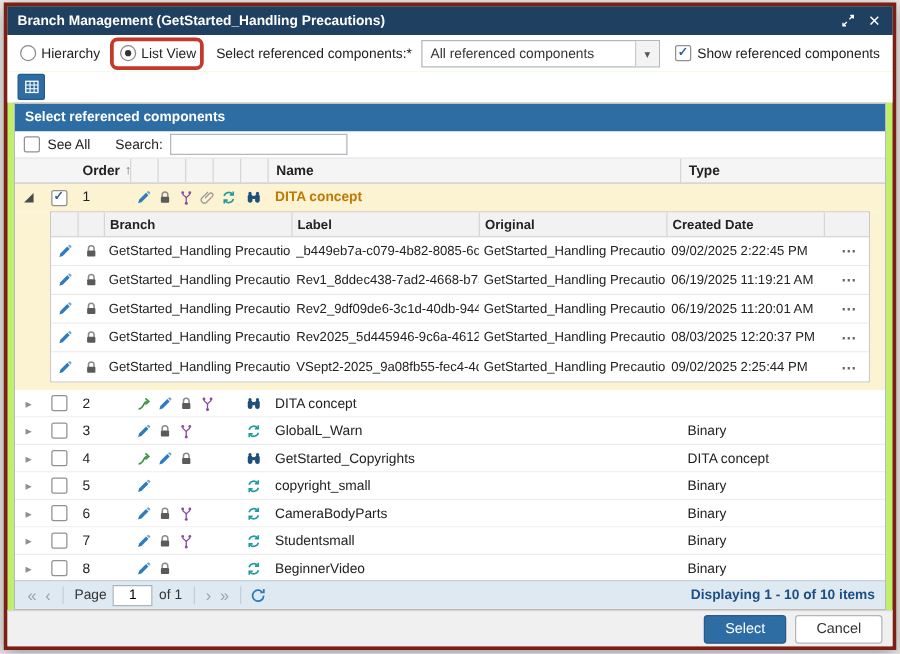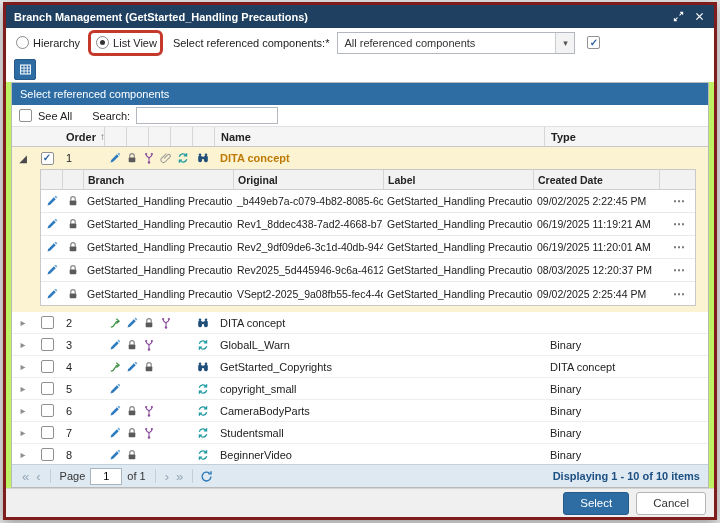--- a/index.html
+++ b/index.html
@@ -23,21 +23,21 @@
   .dd-text{flex:1;padding-left:6px;white-space:nowrap;overflow:hidden;color:#333}
   .dd-arrow{width:19px;height:100%;display:flex;align-items:center;justify-content:center;border-left:1px solid #c9cdd2;background:#f3f3f3;color:#555;font-size:9px}
   .chk-group{display:inline-flex;align-items:center;gap:5px}
   .cbx{width:13px;height:13px;border:1px solid #919191;border-radius:2px;background:#fff;display:inline-flex;align-items:center;justify-content:center;font-size:10px;line-height:1;font-weight:bold;color:#2b5f9e;flex:0 0 13px;cursor:pointer}
   
   .gridrow{height:25px;flex:0 0 25px;background:#fff;display:flex;align-items:center;padding-left:8px}
   .grid-btn{width:22px;height:21px;background:#2e6da4;border:1px solid #27598a;border-radius:2px;display:flex;align-items:center;justify-content:center;cursor:pointer}
   .grid-btn svg{width:13px;height:13px}
   
   .panel{flex:1;margin:0 5px;border:1px solid #b9b9b9;display:flex;flex-direction:column;overflow:hidden;background:#fff}
-  .panel-header{height:22px;flex:0 0 22px;background:#2e6da4;color:#fff;font-weight:normal;display:flex;align-items:center;padding:0 8px}
+  .panel-header{height:22px;flex:0 0 22px;background:#2e6da4;color:#fff;font-weight:bold;display:flex;align-items:center;padding:0 8px}
   .filter-row{height:22px;flex:0 0 22px;display:flex;align-items:center;padding:0 7px;gap:6px;border-bottom:1px solid #e2e2e2}
   .search-lb{margin-left:14px}
   .search-input{width:142px;height:17px;border:1px solid #b2b8be;font-size:11px;padding:0 4px;font-family:"Liberation Sans",sans-serif}
   
   .thead{height:20px;flex:0 0 20px;background:#f5f5f5;border-bottom:1px solid #c8c8c8;display:flex;align-items:stretch}
   .hcell{display:flex;align-items:center;font-weight:bold;color:#222}
   .sep{border-left:1px solid #d6d6d6}
   .c-exp{width:22px;flex:0 0 22px;display:flex;align-items:center;justify-content:center}
   .c-chk{width:26px;flex:0 0 26px;display:flex;align-items:center;justify-content:center}
   .c-order{width:44px;flex:0 0 44px;padding-left:6px}
@@ -116,20 +116,21 @@
       <span class="rlabel">List View</span>
       <span class="annotation"></span>
     </span>
     <span class="flabel"><span>Select referenced components:</span><span>*</span></span>
     <div class="dropdown">
       <span class="dd-text">All referenced components</span>
       <span class="dd-arrow">▾</span>
     </div>
     <span class="chk-group">
       <span class="cbx on">✓</span>
+      <span class="rlabel">Show referenced components</span>
     </span>
   </div>
 
   <div class="gridrow">
     <button class="grid-btn">
       <svg viewBox="0 0 16 16">
           <rect x="2" y="2.5" width="12" height="11" fill="none" stroke="#fff" stroke-width="1.3"></rect>
           <path d="M2 6.2h12M2 9.8h12M6.2 2.5v11M10.2 2.5v11" stroke="#fff" stroke-width="1.1"></path>
         </svg>
     </button>
@@ -217,22 +218,22 @@
             </span>
           </span>
           <span class="cell c-type accent">DITA concept</span>
         </div>
         <div class="subwrap">
           <div class="subtable">
             <div class="sub-head">
               <span class="scell s-i1"></span>
               <span class="scell s-i2 sep"></span>
               <span class="scell s-branch sep">Branch</span>
+              <span class="scell s-label sep">Label</span>
               <span class="scell s-orig sep">Original</span>
-              <span class="scell s-label sep">Label</span>
               <span class="scell s-date sep">Created Date</span>
               <span class="scell s-menu sep"></span>
             </div>
             <div class="srow">
               <span class="scell s-i1">
                 <span class="icn">
                   <svg viewBox="0 0 16 16">
                     <path d="M2 14l1-3.5L10.5 3 13 5.5 5.5 13 2 14z" fill="#2f7bbf"></path>
                     <path d="M11.2 2.3l2.5 2.5 1-1a.9.9 0 000-1.3L13.5 1.3a.9.9 0 00-1.3 0l-1 1z" fill="#6ea8d8"></path>
                   </svg>

